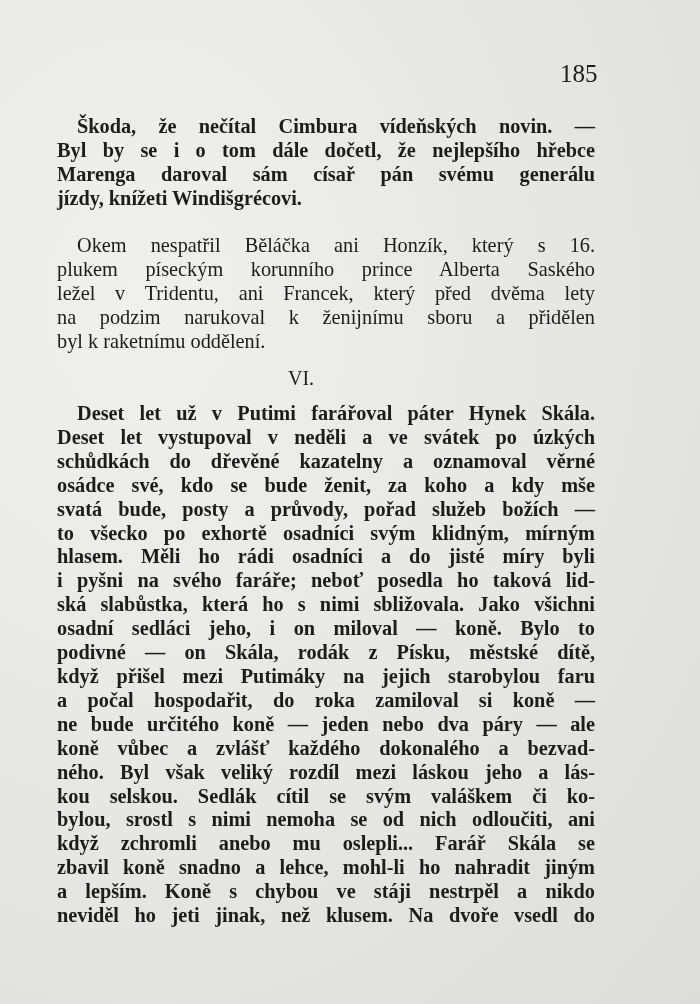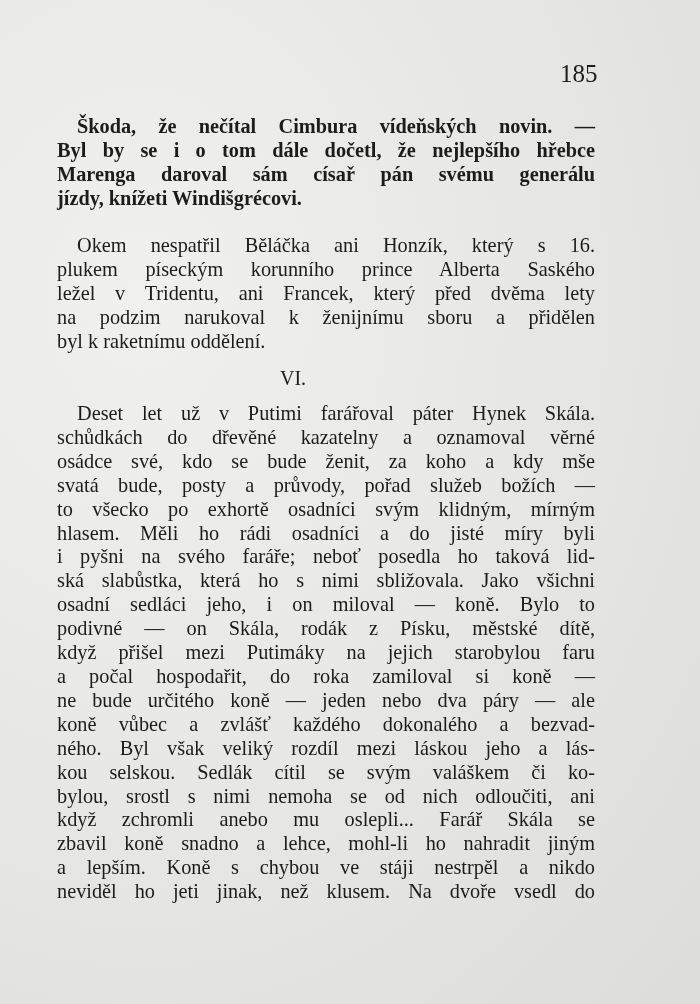--- a/index.html
+++ b/index.html
@@ -20,24 +20,24 @@
     }
     .line {
       display: block; white-space: nowrap;
       text-align: justify; text-align-last: justify;
     }
     .line.last { text-align-last: left; }
     .line.indent { padding-left: 20px; }
     #block1 { top: 115px; font-weight: bold; }
     #block2 { top: 234px; }
     .chapter-heading {
-      position: absolute; top: 367px; left: 0; width: 586px;
+      position: absolute; top: 367px; left: 8px; width: 586px;
       text-align: center; font-size: 20px;
     }
-    #block3 { top: 402px; }
+    #block3 { top: 402px; font-weight: bold; }
   </style>
 </head>
 <body>
 
 <div class="page-number">185</div>
 
 <div id="block1" class="text-block">
   <span class="line indent">Škoda, že nečítal Cimbura vídeňských novin. —</span>
   <span class="line">Byl by se i o tom dále dočetl, že nejlepšího hřebce</span>
   <span class="line">Marenga daroval sám císař pán svému generálu</span>
@@ -49,20 +49,21 @@
   <span class="line">plukem píseckým korunního prince Alberta Saského</span>
   <span class="line">ležel v Tridentu, ani Francek, který před dvěma lety</span>
   <span class="line">na podzim narukoval k ženijnímu sboru a přidělen</span>
   <span class="line last">byl k raketnímu oddělení.</span>
 </div>
 
 <div class="chapter-heading">VI.</div>
 
 <div id="block3" class="text-block">
   <span class="line indent">Deset let už v Putimi fará­řoval páter Hynek Skála.</span>
+  <span class="line">Deset let vystupoval v neděli a ve svátek po úzkých</span>
   <span class="line">schůdkách do dřevěné kazatelny a oznamoval věrné</span>
   <span class="line">osádce své, kdo se bude ženit, za koho a kdy mše</span>
   <span class="line">svatá bude, posty a průvody, pořad služeb božích —</span>
   <span class="line">to všecko po exhortě osadníci svým klidným, mírným</span>
   <span class="line">hlasem. Měli ho rádi osadníci a do jisté míry byli</span>
   <span class="line">i pyšni na svého faráře; neboť posedla ho taková lid-</span>
   <span class="line">ská slabůstka, která ho s nimi sbližovala. Jako všichni</span>
   <span class="line">osadní sedláci jeho, i on miloval — koně. Bylo to</span>
   <span class="line">podivné — on Skála, rodák z Písku, městské dítě,</span>
   <span class="line">když přišel mezi Putimáky na jejich starobylou faru</span>

